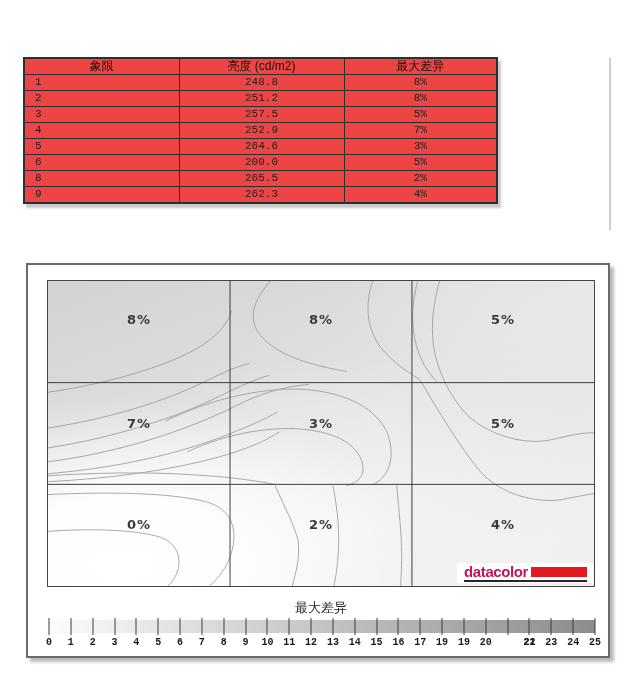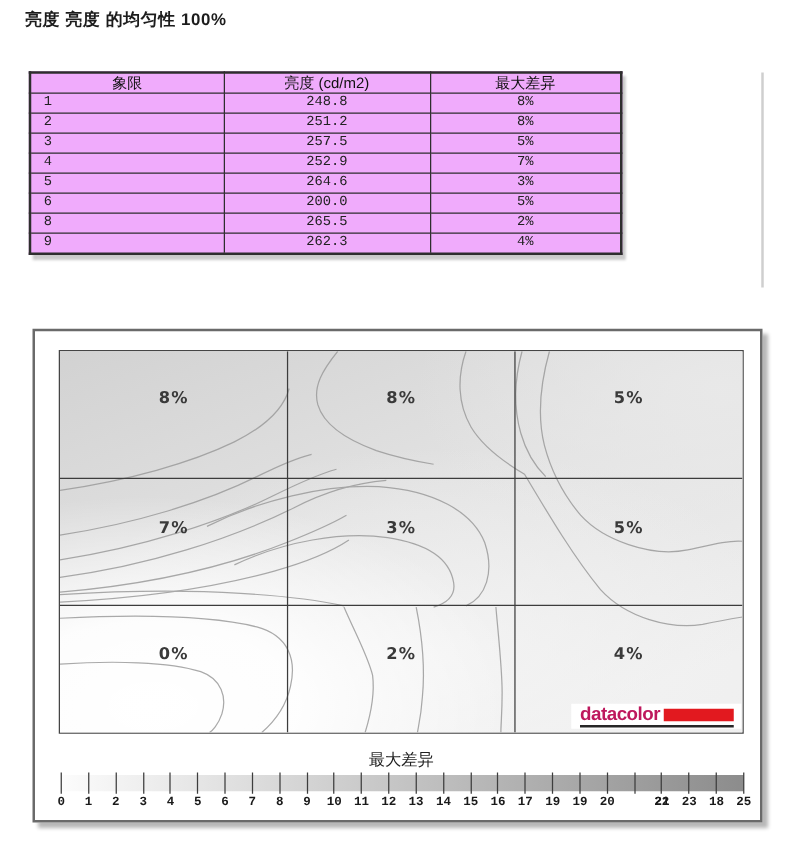--- a/index.html
+++ b/index.html
@@ -8,21 +8,21 @@
 
   
   .page-title{position:absolute;left:20px;top:7px;font-size:13.5px;font-weight:bold;
               color:#1c1c1c;letter-spacing:.5px;}
 
   
   .panel-shadow-line{position:absolute;left:609px;top:58px;width:2px;height:172px;background:#cfcfcf;}
 
   
   .data-table{position:absolute;left:23px;top:57px;width:475px;border-collapse:collapse;
-              table-layout:fixed;background:#f0abfc;border:2px solid #2e2e2e;
+              table-layout:fixed;background:#ef4444;border:2px solid #2e2e2e;
               box-shadow:3px 4px 2px #c9c9c9;}
   .data-table th,.data-table td{border:1px solid #2e2e2e;height:15px;padding:0;
               line-height:15px;white-space:nowrap;overflow:hidden;}
   .data-table th{font-weight:normal;font-size:12px;color:#111;text-align:center;}
   .data-table td{font-family:"Liberation Mono",monospace;font-size:11px;color:#222;}
   .data-table td.c0{text-align:left;padding-left:10px;}
   .data-table td.c1,.data-table td.c2{text-align:center;font-family:Liberation Mono, monospace;}
 
   
   .chart-frame{position:absolute;left:26px;top:263px;width:584px;height:395px;
@@ -54,21 +54,20 @@
              transform:translateX(-.5px);}
   .tick-label{position:absolute;top:19px;transform:translateX(-50%);
               font-family:"Liberation Mono",monospace;font-weight:bold;font-size:10px;
               color:#1a1a1a;}
 </style>
 </head>
 <body>
 
 <div class="page">
 
-  <div class="page-title">亮度 亮度 的均匀性 100%</div>
 
   <div class="panel-shadow-line"></div>
 
   <table class="data-table">
     <colgroup>
         <col style="width:155px">
         <col style="width:165px">
         <col style="width:153px">
       </colgroup>
     <thead>
@@ -253,20 +252,20 @@
           <div class="tick-label" style="left: 76%;">19</div>
           <div class="tick-line" style="left: 80%;"></div>
           <div class="tick-label" style="left: 80%;">20</div>
           <div class="tick-line" style="left: 84%;"></div>
           <div class="tick-label" style="left: 84%; margin-left: 22px;">21</div>
           <div class="tick-line" style="left: 88%;"></div>
           <div class="tick-label" style="left: 88%;">22</div>
           <div class="tick-line" style="left: 92%;"></div>
           <div class="tick-label" style="left: 92%;">23</div>
           <div class="tick-line" style="left: 96%;"></div>
-          <div class="tick-label" style="left: 96%;">18</div>
+          <div class="tick-label" style="left: 96%;">24</div>
           <div class="tick-line" style="left: 100%;"></div>
           <div class="tick-label" style="left: 100%;">25</div>
         </div>
     </div>
 
   </div>
 </div>
 
 </body></html>

